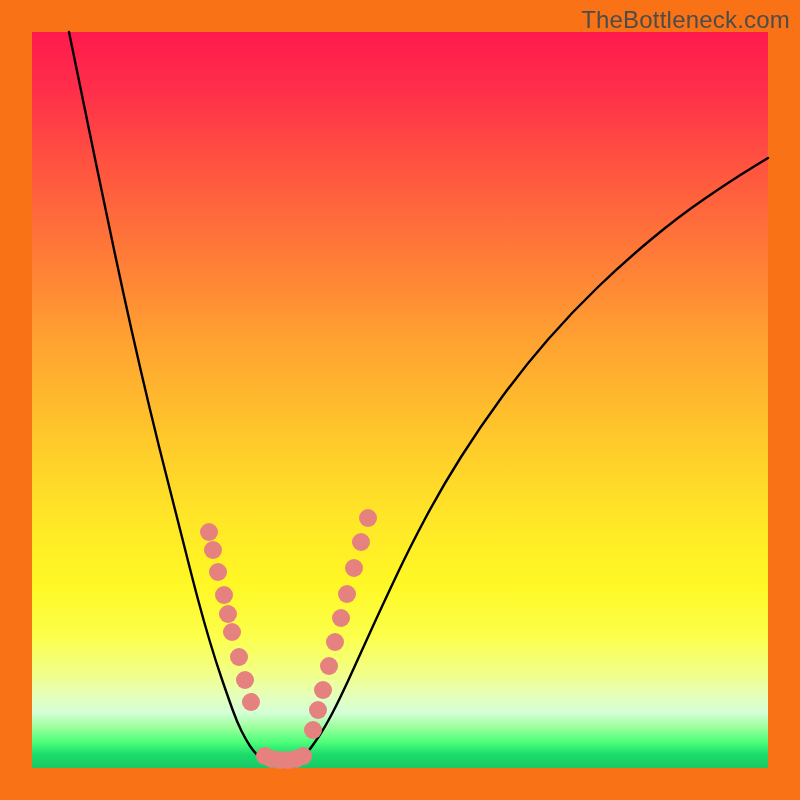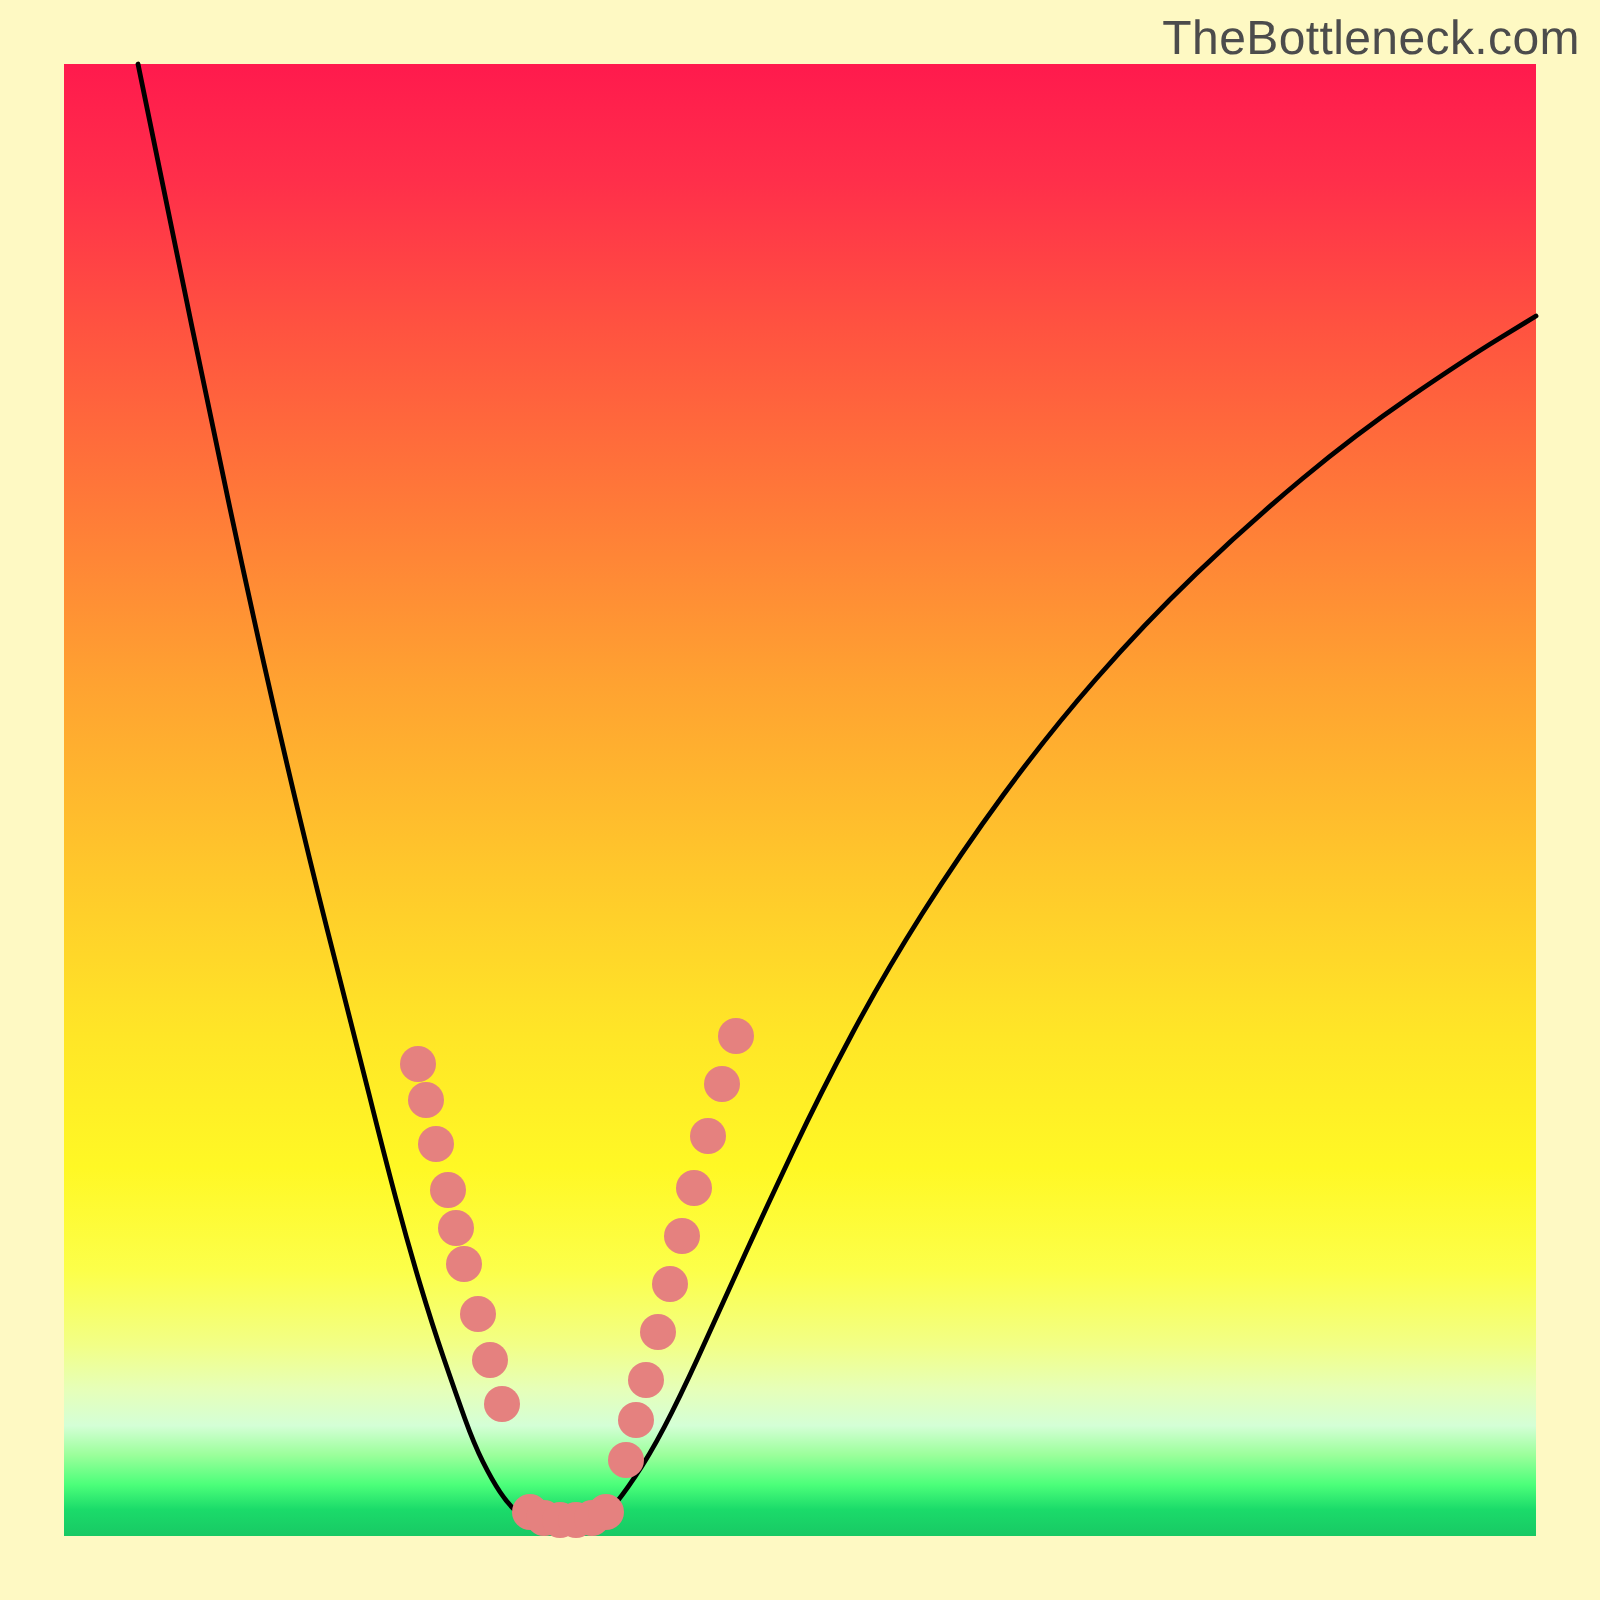--- a/index.html
+++ b/index.html
@@ -8,21 +8,21 @@
     width: 800px;
     height: 800px;
     background: #000;
     overflow: hidden;
     font-family: Arial, Helvetica, sans-serif;
   }
   .frame {
     position: absolute;
     left: 0; top: 0;
     width: 800px; height: 800px;
-    background: #fef9c3;
+    background: #f97316;
   }
   .plot {
     position: absolute;
     left: 32px; top: 32px;
     width: 736px; height: 736px;
     
     background: linear-gradient(
       to bottom,
       #ff1a4d 0%,
       #ff2f4a 8%,

